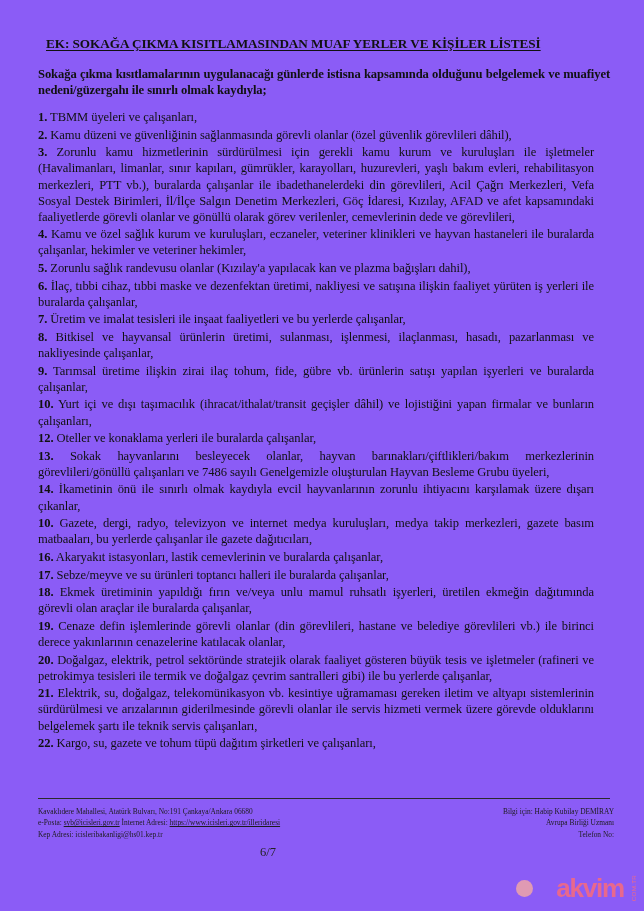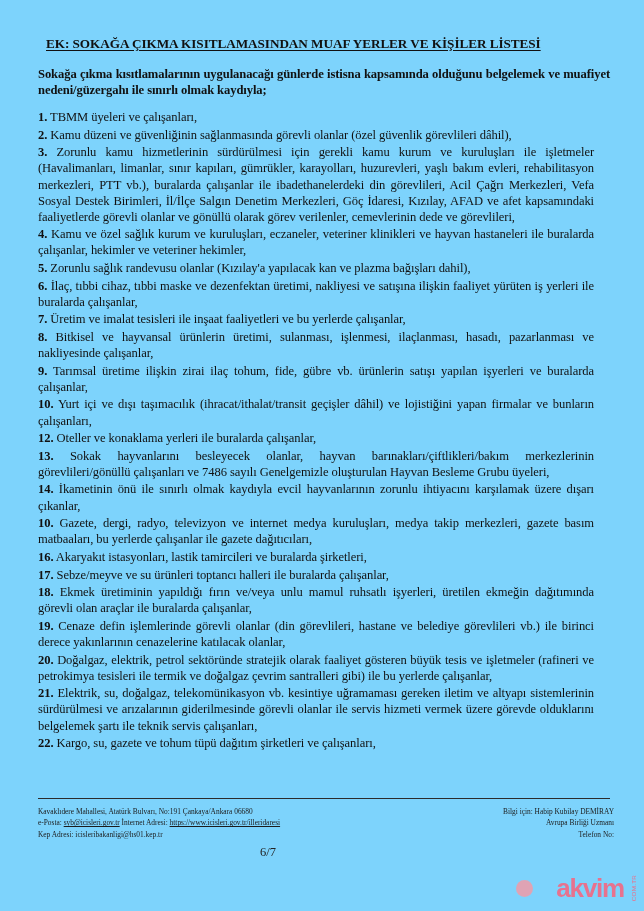--- a/index.html
+++ b/index.html
@@ -14,21 +14,21 @@
     font-family: "Liberation Serif", "DejaVu Serif", serif;
     color: #111111;
     position: relative;
   }
 
   .page {
     position: absolute;
     top: 0; left: 0;
     width: 644px;
     height: 911px;
-    background: #7dd3fc;
+    background: #8b5cf6;
     box-sizing: border-box;
     padding: 32px 34px 0 38px;
   }
 
   .doc-title {
     font-size: 13.2px;
     font-weight: bold;
     text-decoration: underline;
     text-underline-offset: 2px;
     letter-spacing: -0.05px;
@@ -164,21 +164,21 @@
       <li><span class="num">5.</span> <span>Zorunlu sağlık randevusu olanlar (Kızılay'a yapılacak kan ve plazma bağışları dahil),</span></li>
       <li><span class="num">6.</span> <span>İlaç, tıbbi cihaz, tıbbi maske ve dezenfektan üretimi, nakliyesi ve satışına ilişkin faaliyet yürüten iş yerleri ile buralarda çalışanlar,</span></li>
       <li><span class="num">7.</span> <span>Üretim ve imalat tesisleri ile inşaat faaliyetleri ve bu yerlerde çalışanlar,</span></li>
       <li><span class="num">8.</span> <span>Bitkisel ve hayvansal ürünlerin üretimi, sulanması, işlenmesi, ilaçlanması, hasadı, pazarlanması ve nakliyesinde çalışanlar,</span></li>
       <li><span class="num">9.</span> <span>Tarımsal üretime ilişkin zirai ilaç tohum, fide, gübre vb. ürünlerin satışı yapılan işyerleri ve buralarda çalışanlar,</span></li>
       <li><span class="num">10.</span> <span>Yurt içi ve dışı taşımacılık (ihracat/ithalat/transit geçişler dâhil) ve lojistiğini yapan firmalar ve bunların çalışanları,</span></li>
       <li><span class="num">12.</span> <span>Oteller ve konaklama yerleri ile buralarda çalışanlar,</span></li>
       <li><span class="num">13.</span> <span>Sokak hayvanlarını besleyecek olanlar, hayvan barınakları/çiftlikleri/bakım merkezlerinin görevlileri/gönüllü çalışanları ve 7486 sayılı Genelgemizle oluşturulan Hayvan Besleme Grubu üyeleri,</span></li>
       <li><span class="num">14.</span> <span>İkametinin önü ile sınırlı olmak kaydıyla evcil hayvanlarının zorunlu ihtiyacını karşılamak üzere dışarı çıkanlar,</span></li>
       <li><span class="num">10.</span> <span>Gazete, dergi, radyo, televizyon ve internet medya kuruluşları, medya takip merkezleri, gazete basım matbaaları, bu yerlerde çalışanlar ile gazete dağıtıcıları,</span></li>
-      <li><span class="num">16.</span> <span>Akaryakıt istasyonları, lastik tamircileri ve buralarda şirketleri,</span></li>
+      <li><span class="num">16.</span> <span>Akaryakıt istasyonları, lastik cemevlerinin ve buralarda çalışanlar,</span></li>
       <li><span class="num">17.</span> <span>Sebze/meyve ve su ürünleri toptancı halleri ile buralarda çalışanlar,</span></li>
       <li><span class="num">18.</span> <span>Ekmek üretiminin yapıldığı fırın ve/veya unlu mamul ruhsatlı işyerleri, üretilen ekmeğin dağıtımında görevli olan araçlar ile buralarda çalışanlar,</span></li>
       <li><span class="num">19.</span> <span>Cenaze defin işlemlerinde görevli olanlar (din görevlileri, hastane ve belediye görevlileri vb.) ile birinci derece yakınlarının cenazelerine katılacak olanlar,</span></li>
       <li><span class="num">20.</span> <span>Doğalgaz, elektrik, petrol sektöründe stratejik olarak faaliyet gösteren büyük tesis ve işletmeler (rafineri ve petrokimya tesisleri ile termik ve doğalgaz çevrim santralleri gibi) ile bu yerlerde çalışanlar,</span></li>
       <li><span class="num">21.</span> <span>Elektrik, su, doğalgaz, telekomünikasyon vb. kesintiye uğramaması gereken iletim ve altyapı sistemlerinin sürdürülmesi ve arızalarının giderilmesinde görevli olanlar ile servis hizmeti vermek üzere görevde olduklarını belgelemek şartı ile teknik servis çalışanları,</span></li>
       <li><span class="num">22.</span> <span>Kargo, su, gazete ve tohum tüpü dağıtım şirketleri ve çalışanları,</span></li>
     </ul>
 
 </div>
 

